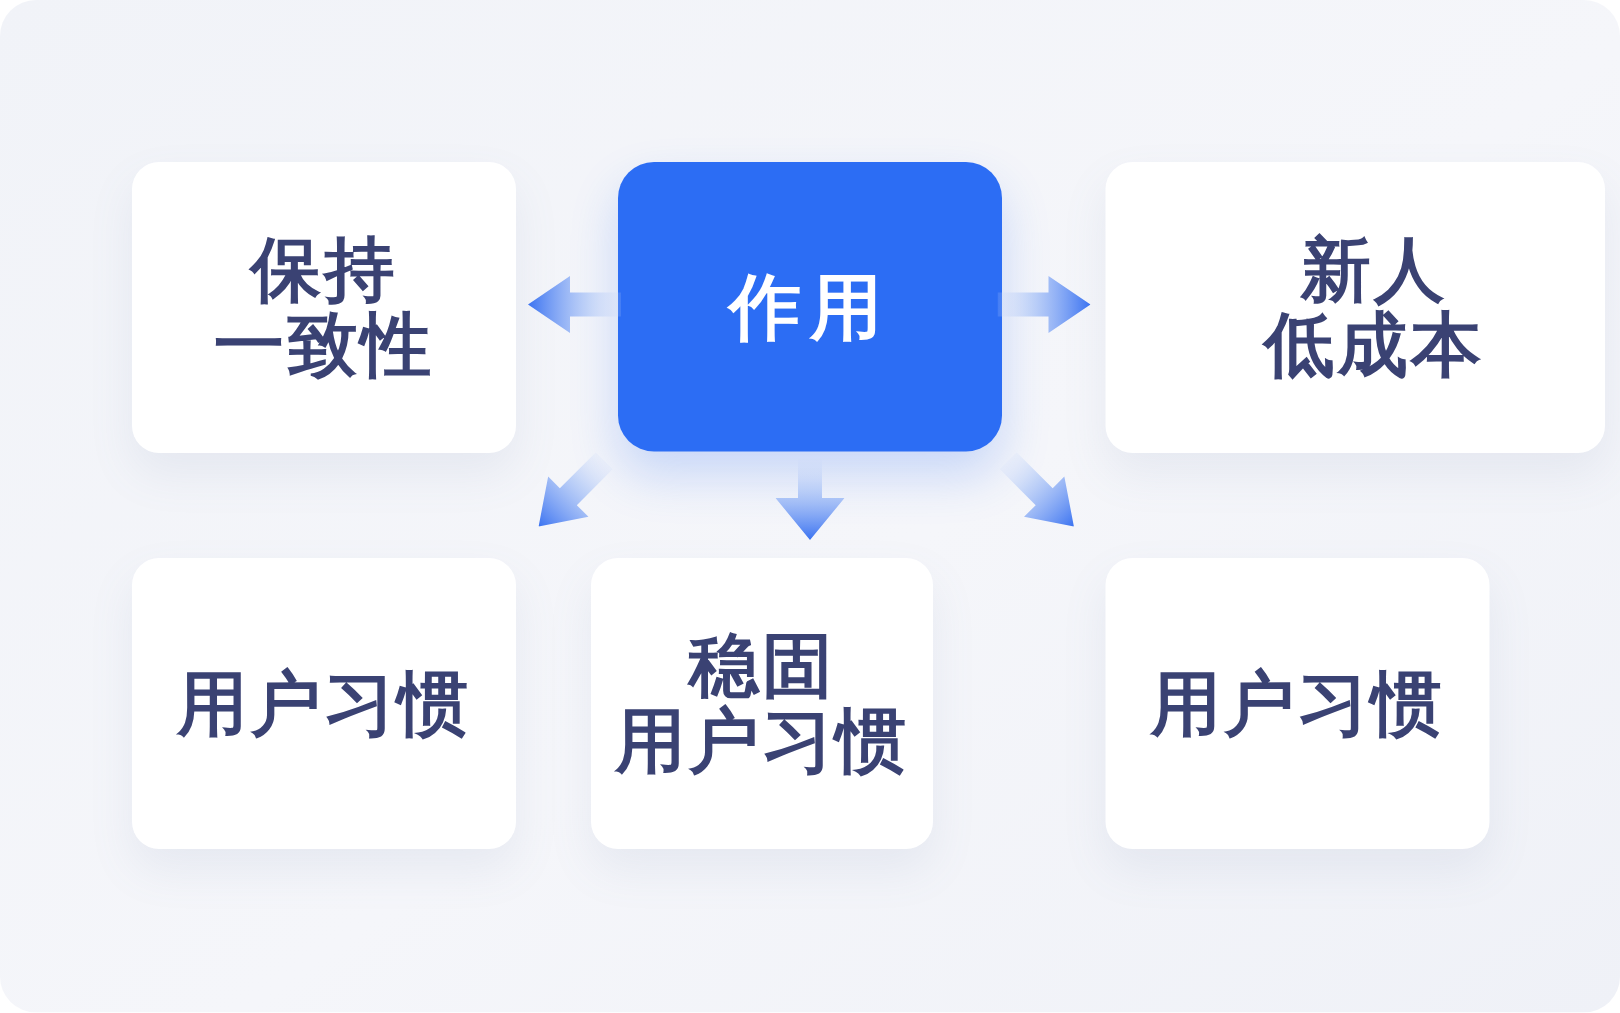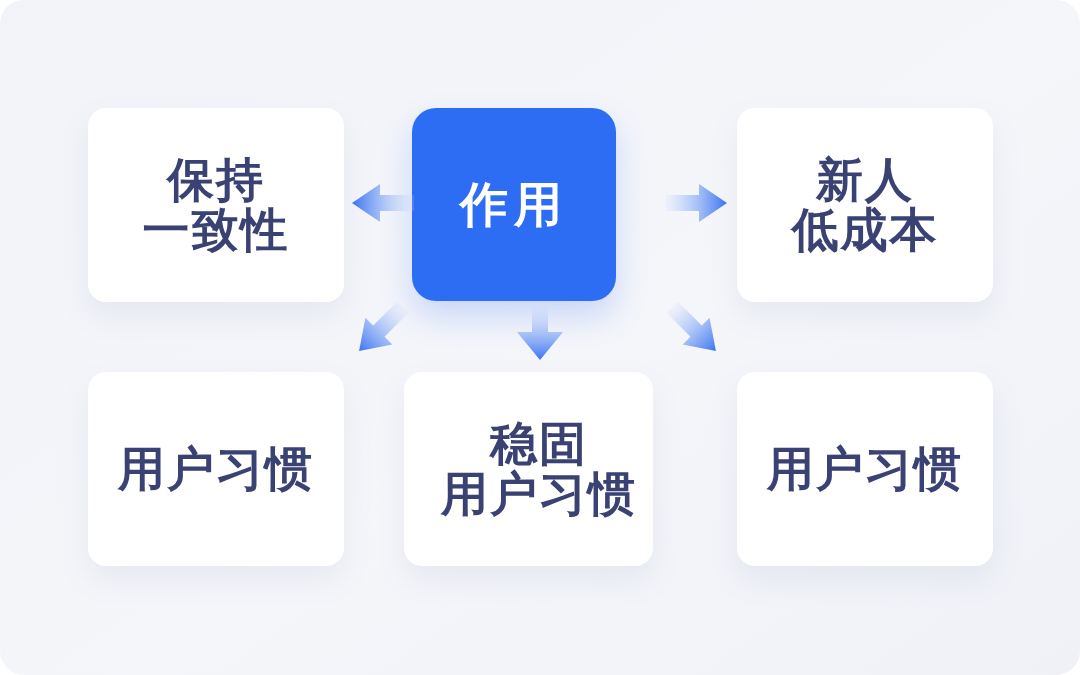--- a/index.html
+++ b/index.html
@@ -32,40 +32,40 @@
     font-size: 47px;
     font-weight: 700;
     line-height: 50px;
     letter-spacing: 2px;
     white-space: nowrap;
   }
   .center-box {
     position: absolute;
     left: 412px;
     top: 108px;
-    width: 204px;
+    width: 256px;
     height: 193px;
     background: #2C6DF4;
     border-radius: 24px;
     box-shadow: 0 16px 32px rgba(44, 109, 244, 0.22);
     display: flex;
     align-items: center;
     justify-content: center;
   }
   .center-box .center-label {
     color: #ffffff;
     font-size: 48px;
     font-weight: 700;
     letter-spacing: 6px;
     white-space: nowrap;
   }
   .node-tl { left: 88px;  top: 108px; width: 256px; height: 194px; }
-  .node-tr { left: 737px; top: 108px; width: 256px; height: 194px; }
+  .node-tr { left: 737px; top: 108px; width: 308px; height: 194px; padding-left: 25px; }
   .node-bl { left: 88px;  top: 372px; width: 256px; height: 194px; }
-  .node-bc { left: 404px; top: 372px; width: 228px; height: 194px; padding-left: 21px; }
+  .node-bc { left: 394px; top: 372px; width: 228px; height: 194px; }
   .node-br { left: 737px; top: 372px; width: 256px; height: 194px; }
 
   .arrow { position: absolute; }
   .arrow-left       { left: 352px; top: 182px; transform: rotate(180deg); }
   .arrow-right      { left: 665px; top: 182px; }
   .arrow-down       { left: 517px; top: 306px; }
   .arrow-down-left  { left: 350px; top: 308px; transform: rotate(135deg); }
   .arrow-down-right { left: 663px; top: 308px; transform: rotate(45deg); }
 </style>
 </head>

